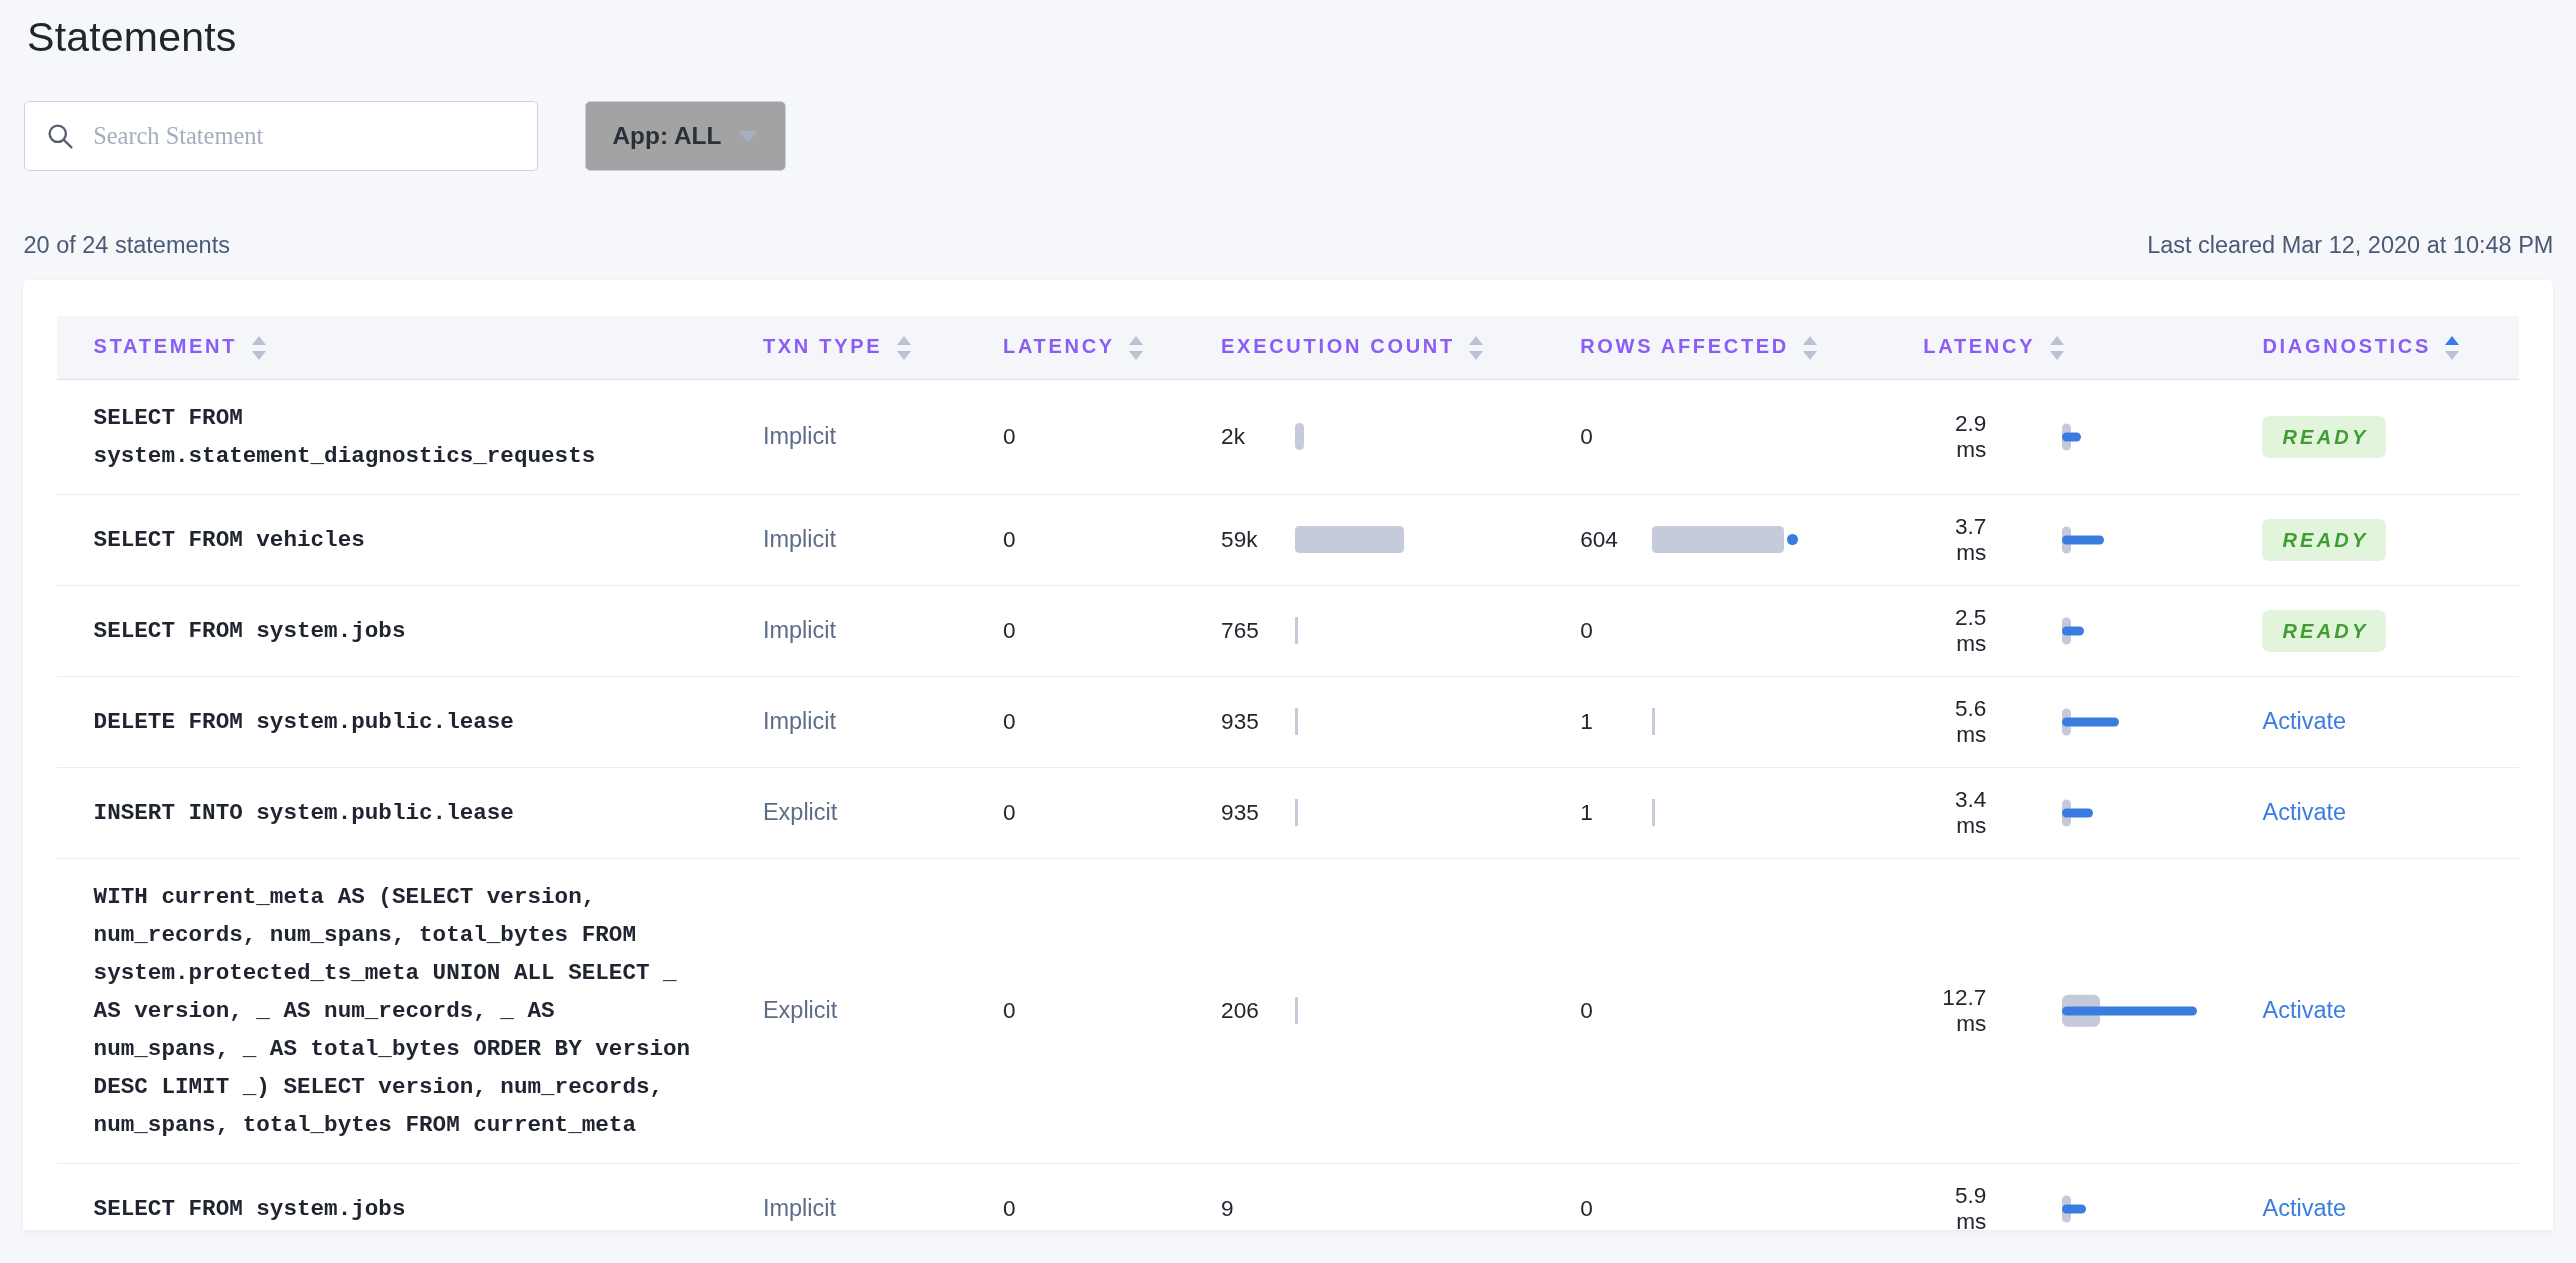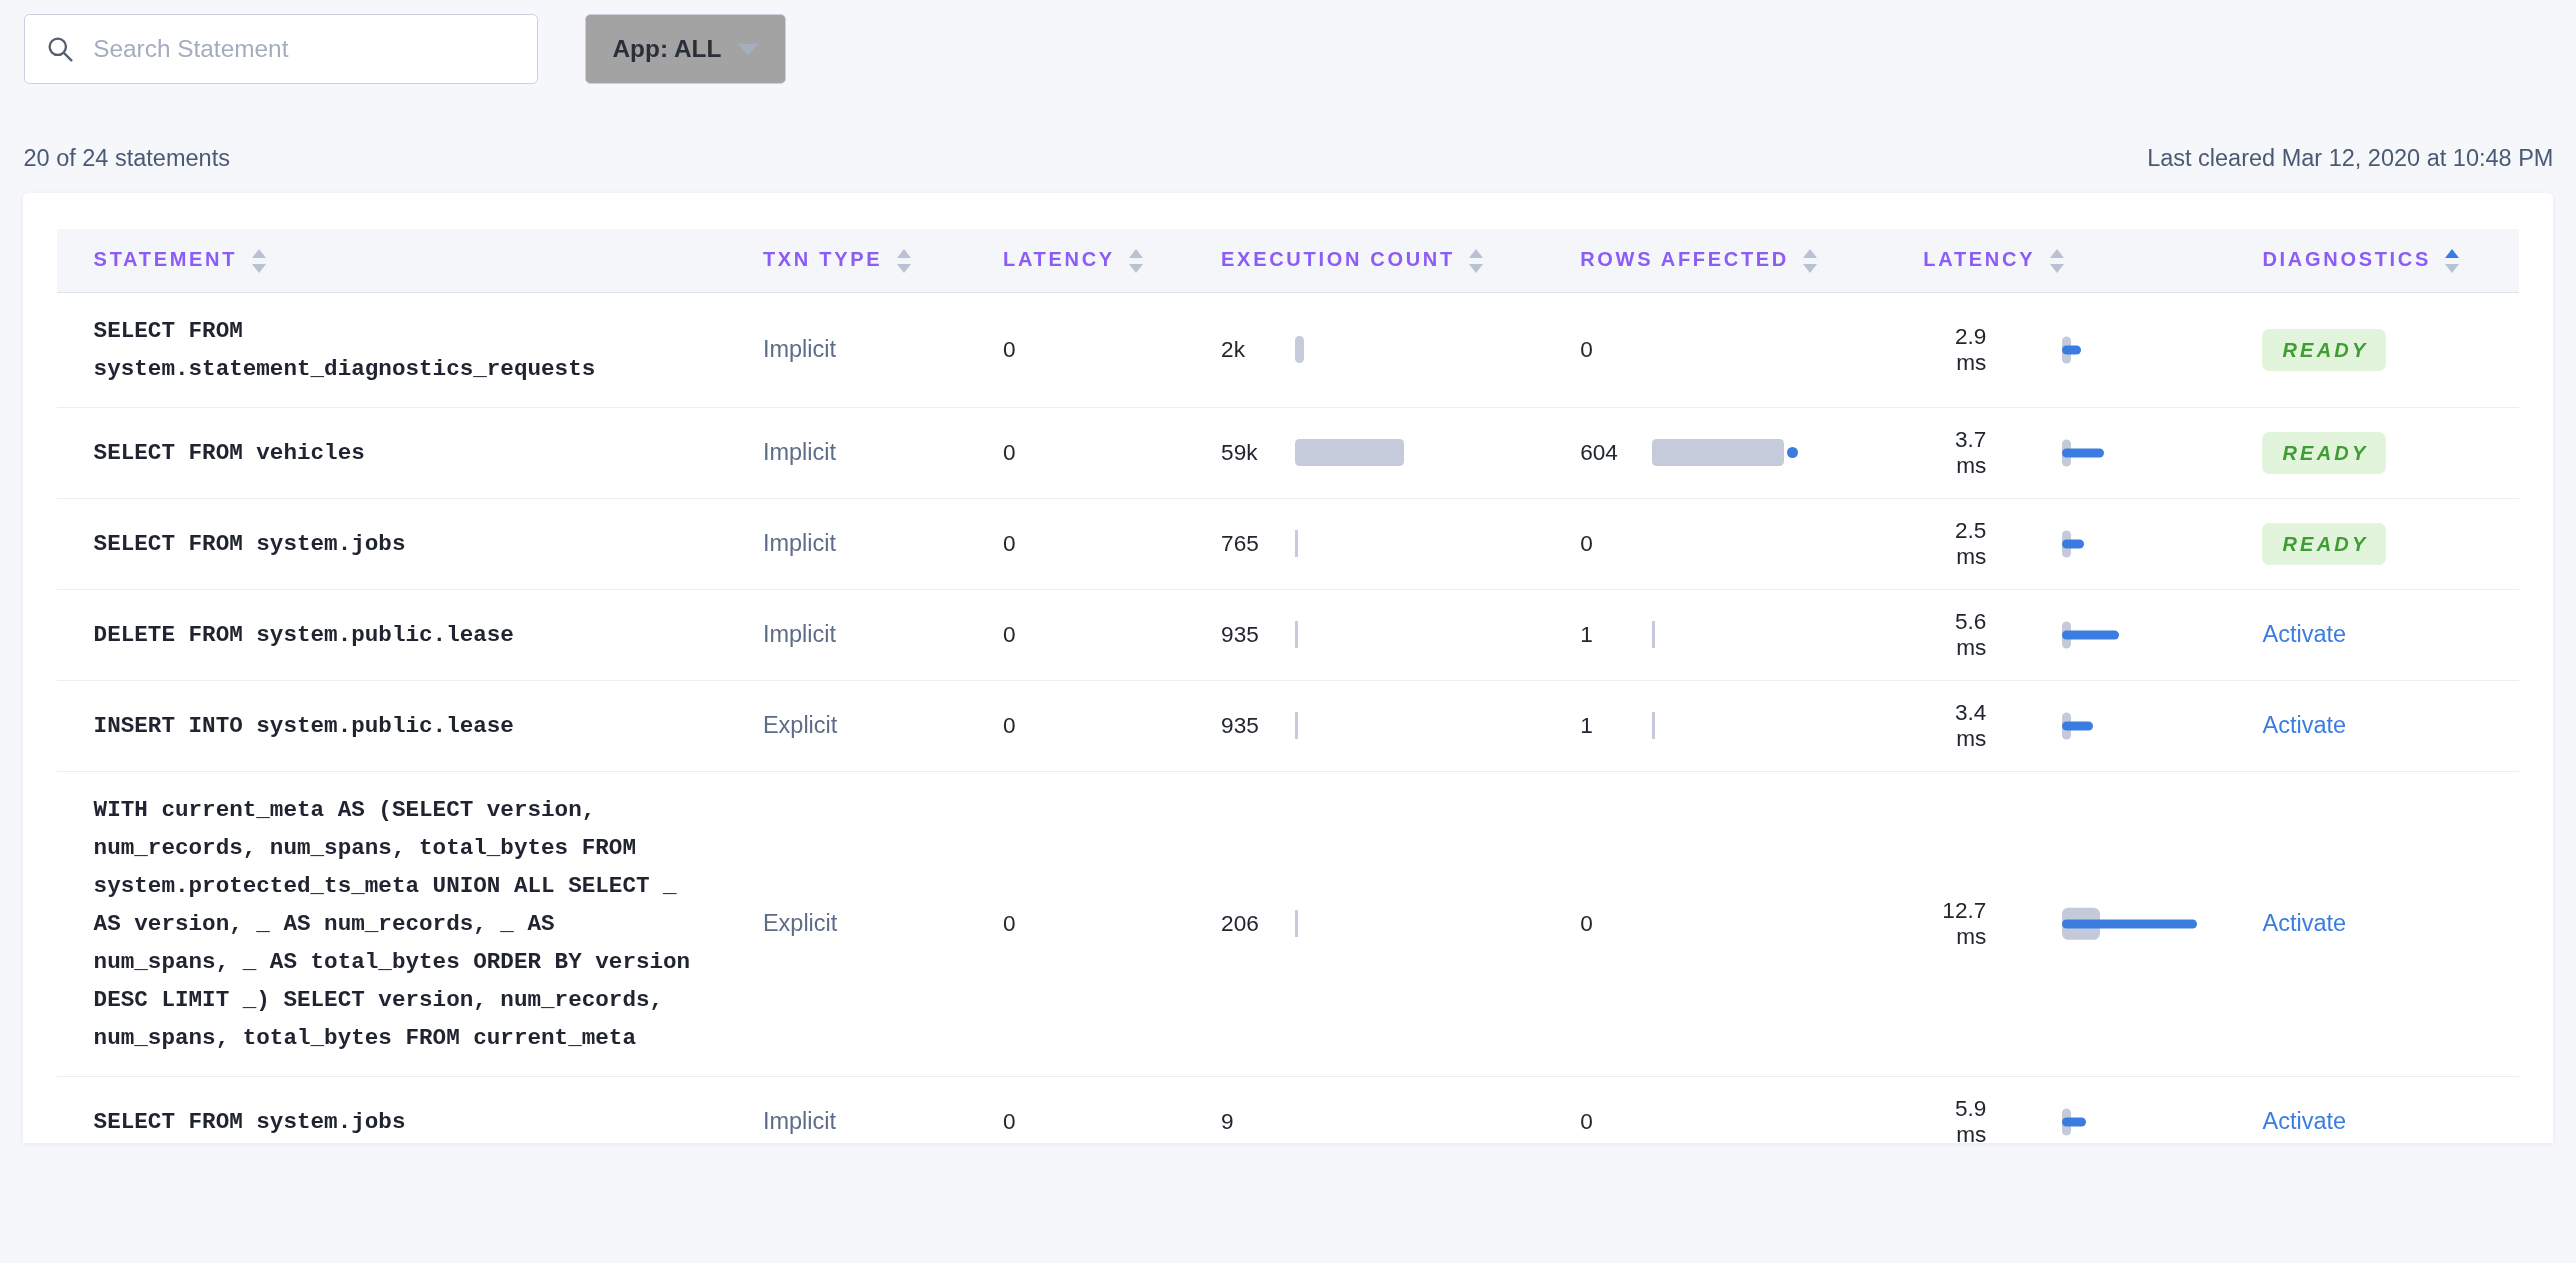--- a/index.html
+++ b/index.html
@@ -19,21 +19,21 @@
   
   .controls { display:flex; align-items:center; gap:47px; margin-bottom:61px; }
   .search-box {
     width:514px; height:70px; background:#FFFFFF;
     border:1.8px solid #C9D1DE; border-radius:5.4px;
     display:flex; align-items:center; padding:0 18px 0 21.7px;
   }
   .search-box svg { flex:0 0 auto; margin-right:18px; }
   .search-box input {
     border:none; outline:none; flex:1; font-size:24.4px;
-    font-family:Liberation Sans, sans-serif; color:#3A4150; background:transparent;
+    font-family:Liberation Serif, serif; color:#3A4150; background:transparent;
   }
   .search-box input::placeholder { color:#A3ADBE; }
   .app-filter {
     height:70px; background:#a3a3a3; border:1.8px solid #C9D1DE; border-radius:5.4px;
     display:flex; align-items:center; padding:0 27px; cursor:pointer;
     font-family:"Liberation Sans", sans-serif;
   }
   .app-filter .label { font-size:24.4px; font-weight:700; color:#2A3039; }
   .caret-down {
     width:0; height:0; margin-left:16.2px;
@@ -98,20 +98,21 @@
     font-size:20px; font-weight:700; letter-spacing:3.2px;
     padding:10px 18px 9px 20px; border-radius:7.2px;font-style:italic;
   }
   .link-activate { color:#3B7CE1; font-size:23.5px; cursor:pointer; text-decoration:none; }
 </style>
 </head>
 <body>
 
 <div class="page">
 
+  <h1 class="page-title">Statements</h1>
 
   <div class="controls">
     <div class="search-box">
       <svg width="29" height="29" viewBox="0 0 32 32">
         <circle cx="13" cy="13" r="9" fill="none" stroke="#565F70" stroke-width="2.6"></circle>
         <line x1="20" y1="20" x2="28" y2="28" stroke="#565F70" stroke-width="2.6" stroke-linecap="round"></line>
       </svg>
       <input type="text" placeholder="Search Statement" style="">
     </div>
     <button class="app-filter">

